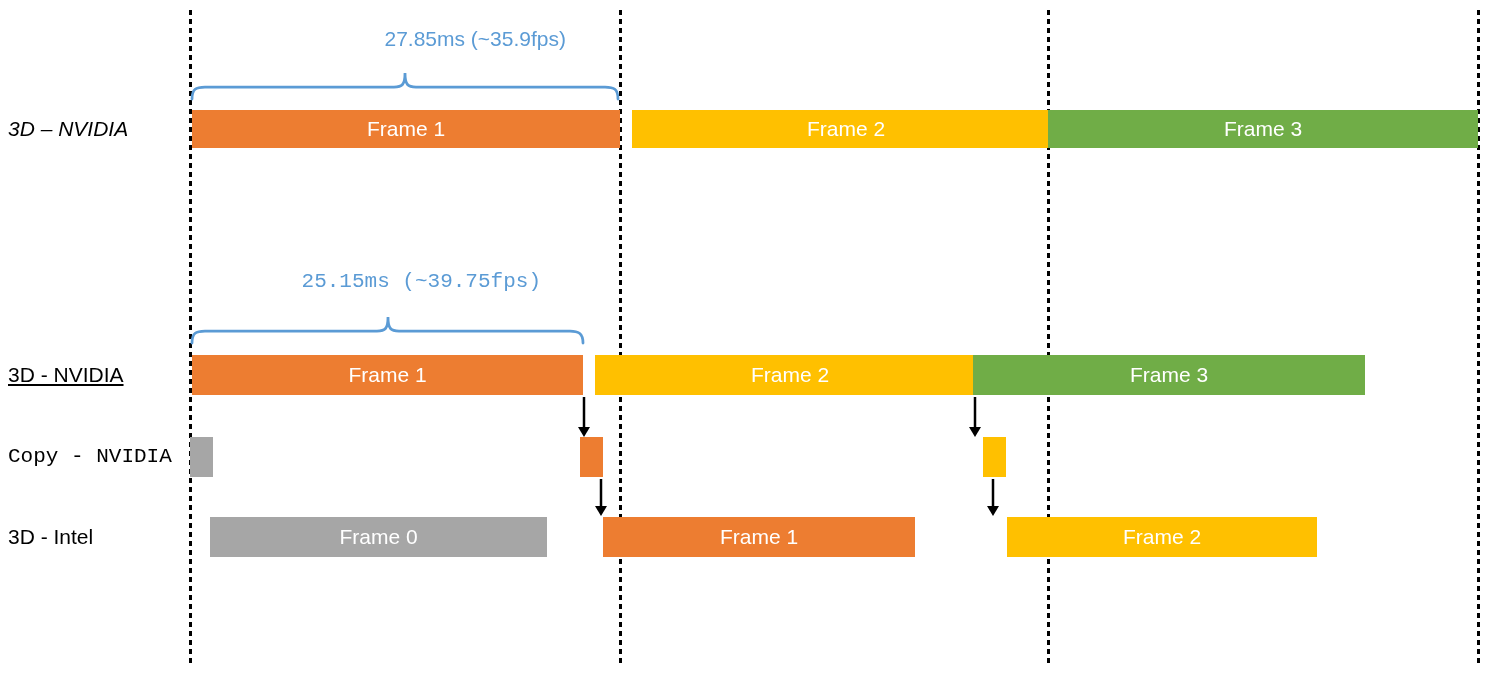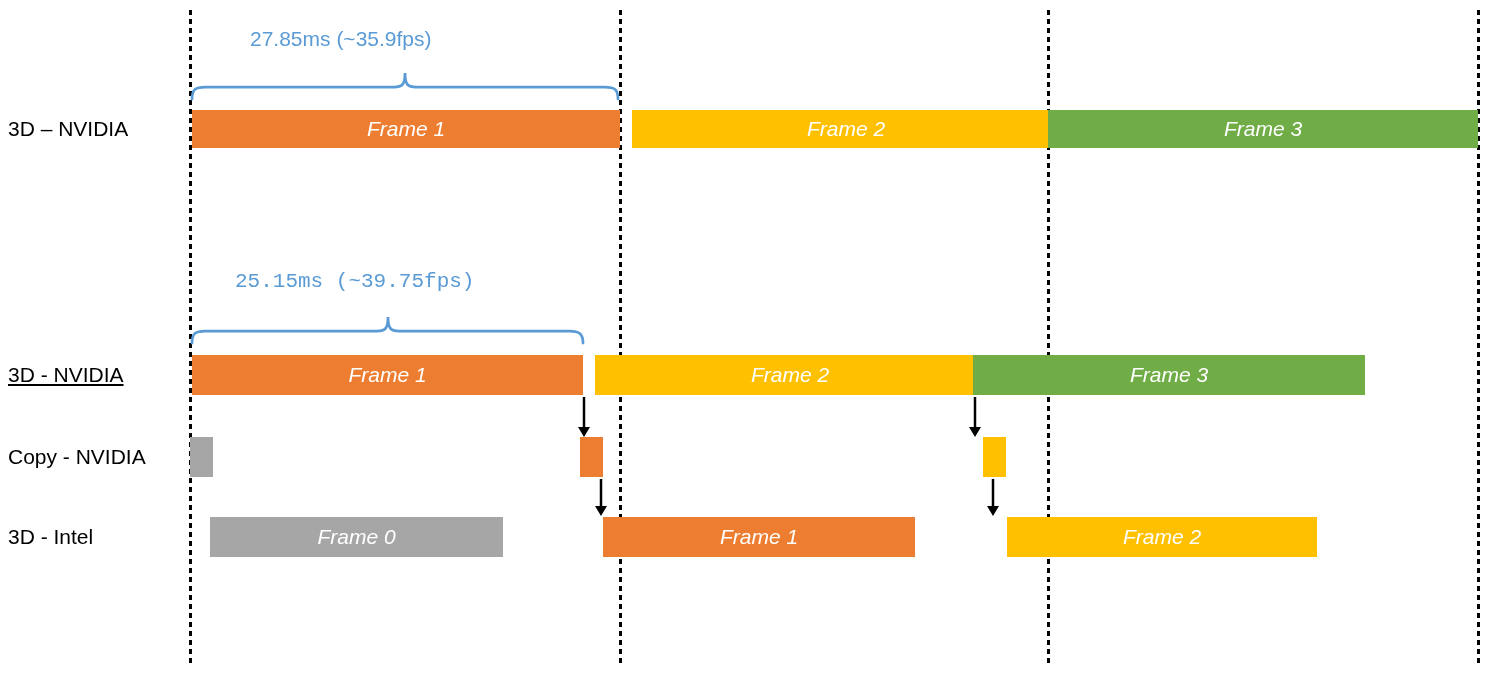--- a/index.html
+++ b/index.html
@@ -16,35 +16,34 @@
     top:10px; height:653px; width:3px;
     background: repeating-linear-gradient(to bottom, #000 0 5px, transparent 5px 9px);
     z-index:1;
   }
   .bar {
     position:absolute;
     display:flex; align-items:center; justify-content:center;
     color:#ffffff; font-size:21px;
     z-index:2;
     white-space:nowrap;
-    font-style:italic;
   }
   .c-orange { background:#ED7D31; }
   .c-yellow { background:#FFC000;margin-left:12px; }
   .c-green  { background:#70AD47;text-align:right; }
   .c-gray   { background:#A6A6A6; }
   .row-label {
     position:absolute; left:8px;
     font-size:21px; color:#000;
     white-space:nowrap; z-index:2;
   }
   .brace-label {
     position:absolute;
     font-size:21px; color:#5B9BD5;
-    text-align:left; z-index:3;
+    text-align:right; z-index:3;
     white-space:nowrap;
   }
   .overlay {
     position:absolute; left:0; top:0;
     width:1503px; height:675px;
     z-index:4; pointer-events:none;
   }
 </style>
 </head>
 <body>
@@ -52,38 +51,38 @@
 <div class="canvas">
 
   <div class="vline" style="left:189px;"></div>
   <div class="vline" style="left:619px;"></div>
   <div class="vline" style="left:1047px;"></div>
   <div class="vline" style="left:1477px;"></div>
 
   <div class="brace-label" style="left:250px; top:27px; width:316px;">27.85ms (~35.9fps)</div>
   <div class="brace-label" style="left:235px; top:270px; width:306px;font-family:Liberation Mono, monospace;">25.15ms (~39.75fps)</div>
 
-  <div class="row-label" style="top:117px;">3D – NVIDIA</div>
+  <div class="row-label" style="top:117px;font-style:italic;">3D – NVIDIA</div>
   <div class="row-label" style="top:363px;text-decoration:underline;">3D - NVIDIA</div>
-  <div class="row-label" style="top:445px;">Copy - NVIDIA</div>
+  <div class="row-label" style="top:445px;font-family:Liberation Mono, monospace;">Copy - NVIDIA</div>
   <div class="row-label" style="top:525px;">3D - Intel</div>
 
   <div class="bar c-orange" style="left:192px; top:110px; width:428px; height:38px;">Frame 1</div>
   <div class="bar c-yellow" style="left:620px; top:110px; width:428px; height:38px;">Frame 2</div>
   <div class="bar c-green" style="left:1048px; top:110px; width:430px; height:38px;">Frame 3</div>
 
   <div class="bar c-orange" style="left:192px; top:355px; width:391px; height:40px;">Frame 1</div>
   <div class="bar c-yellow" style="left:583px; top:355px; width:390px; height:40px;">Frame 2</div>
   <div class="bar c-green" style="left:973px; top:355px; width:392px; height:40px;">Frame 3</div>
 
   <div class="bar c-gray" style="left:190px; top:437px; width:23px; height:40px;"></div>
   <div class="bar c-orange" style="left:580px; top:437px; width:23px; height:40px;"></div>
   <div class="bar c-yellow" style="left:971px; top:437px; width:23px; height:40px;"></div>
 
-  <div class="bar c-gray" style="left:210px; top:517px; width:293px; height:40px;">Frame 0</div>
+  <div class="bar c-gray" style="left:210px; top:517px; width:337px; height:40px;">Frame 0</div>
   <div class="bar c-orange" style="left:603px; top:517px; width:312px; height:40px;">Frame 1</div>
   <div class="bar c-yellow" style="left:995px; top:517px; width:310px; height:40px;">Frame 2</div>
 
   <svg class="overlay" viewBox="0 0 1503 675">
 
     <path d="M 192 99 C 192 89 196 87 205 87 L 394 87 C 402 87 405 85 405 73 C 405 85 408 87 416 87 L 605 87 C 614 87 618 89 618 99" fill="none" stroke="#5B9BD5" stroke-width="2.75" stroke-linecap="round"></path>
 
     <path d="M 192 343 C 192 333 196 331 205 331 L 377 331 C 385 331 388 329 388 317 C 388 329 391 331 399 331 L 570 331 C 578 331 583 333 583 343" fill="none" stroke="#5B9BD5" stroke-width="2.75" stroke-linecap="round"></path>
 
     <g>

